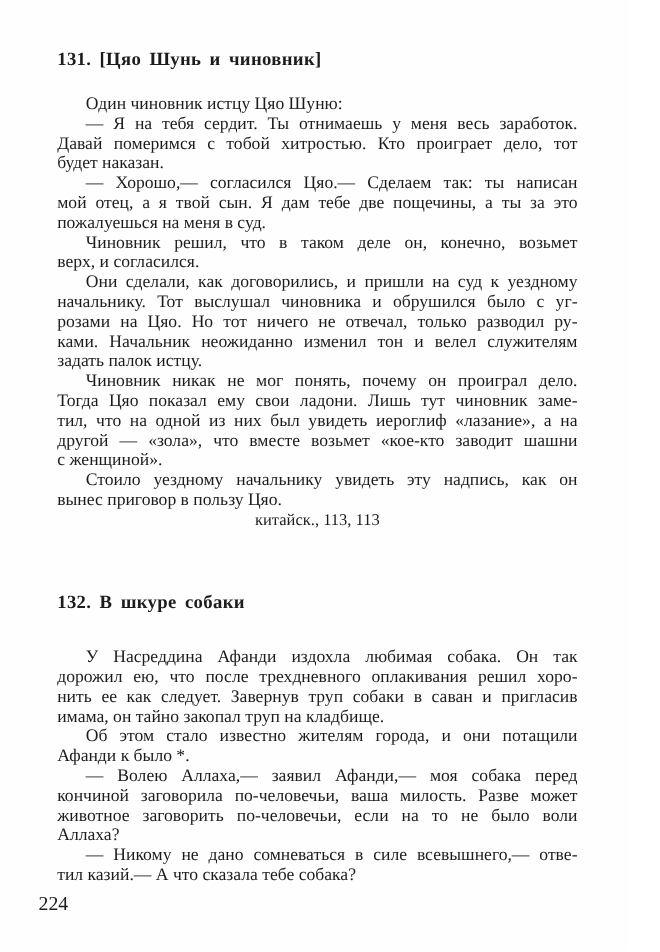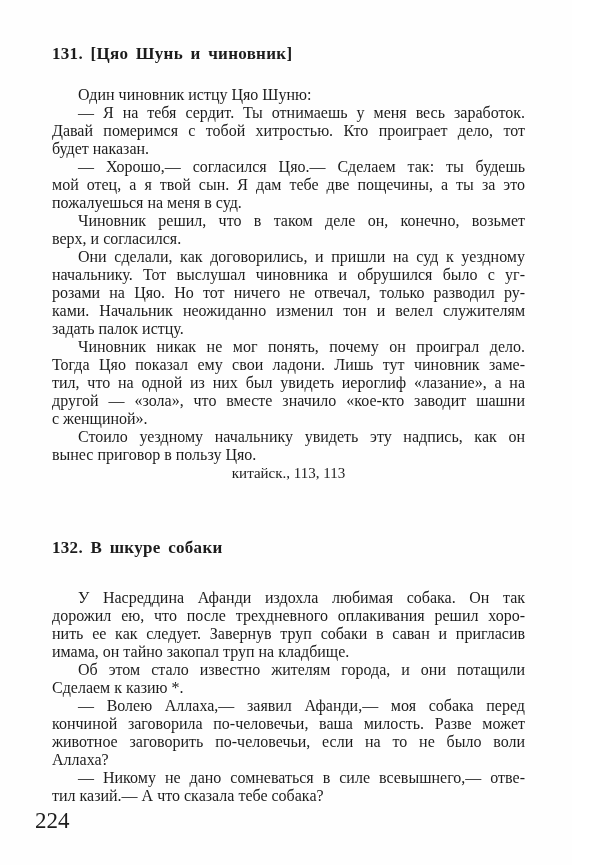--- a/index.html
+++ b/index.html
@@ -45,68 +45,68 @@
     font-size: 15px;
     line-height: 18px;
     text-align: center;
     margin: 0;
   }
   .story-132 .story-heading {
     margin-top: 57px;
     margin-bottom: 32px;
   }
   .page-number {
-    font-size: 23px;
+    font-size: 18px;
     line-height: 18px;
     margin-top: 7px;
     margin-left: -17px;
   }
 </style>
 </head>
 <body>
 
 <div class="page">
 
   <section class="story story-131">
     <h2 class="story-heading">131. [Цяо Шунь и чиновник]</h2>
     <div class="story-body">
         <div class="line first last">Один чиновник истцу Цяо Шуню:</div>
         <div class="line first">— Я на тебя сердит. Ты отнимаешь у меня весь заработок.</div>
         <div class="line">Давай померимся с тобой хитростью. Кто проиграет дело, тот</div>
         <div class="line last">будет наказан.</div>
-        <div class="line first">— Хорошо,— согласился Цяо.— Сделаем так: ты будешь</div>
+        <div class="line first">— Хорошо,— согласился Цяо.— Сделаем так: ты написан</div>
         <div class="line">мой отец, а я твой сын. Я дам тебе две пощечины, а ты за это</div>
         <div class="line last">пожалуешься на меня в суд.</div>
         <div class="line first">Чиновник решил, что в таком деле он, конечно, возьмет</div>
         <div class="line last">верх, и согласился.</div>
         <div class="line first">Они сделали, как договорились, и пришли на суд к уездному</div>
         <div class="line">начальнику. Тот выслушал чиновника и обрушился было с уг-</div>
         <div class="line">розами на Цяо. Но тот ничего не отвечал, только разводил ру-</div>
         <div class="line">ками. Начальник неожиданно изменил тон и велел служителям</div>
         <div class="line last">задать палок истцу.</div>
         <div class="line first">Чиновник никак не мог понять, почему он проиграл дело.</div>
         <div class="line">Тогда Цяо показал ему свои ладони. Лишь тут чиновник заме-</div>
         <div class="line">тил, что на одной из них был увидеть иероглиф «лазание», а на</div>
-        <div class="line">другой — «зола», что вместе значило «кое-кто заводит шашни</div>
+        <div class="line">другой — «зола», что вместе возьмет «кое-кто заводит шашни</div>
         <div class="line last">с женщиной».</div>
         <div class="line first">Стоило уездному начальнику увидеть эту надпись, как он</div>
         <div class="line last">вынес приговор в пользу Цяо.</div>
       </div>
     <div class="attribution">китайск., 113, 113</div>
   </section>
 
   <section class="story story-132">
     <h2 class="story-heading">132. В шкуре собаки</h2>
     <div class="story-body">
         <div class="line first">У Насреддина Афанди издохла любимая собака. Он так</div>
         <div class="line">дорожил ею, что после трехдневного оплакивания решил хоро-</div>
         <div class="line">нить ее как следует. Завернув труп собаки в саван и пригласив</div>
         <div class="line last">имама, он тайно закопал труп на кладбище.</div>
         <div class="line first">Об этом стало известно жителям города, и они потащили</div>
-        <div class="line last">Сделаем к казию *.</div>
+        <div class="line last">Афанди к было *.</div>
         <div class="line first">— Волею Аллаха,— заявил Афанди,— моя собака перед</div>
         <div class="line">кончиной заговорила по-человечьи, ваша милость. Разве может</div>
         <div class="line">животное заговорить по-человечьи, если на то не было воли</div>
         <div class="line last">Аллаха?</div>
         <div class="line first">— Никому не дано сомневаться в силе всевышнего,— отве-</div>
         <div class="line last">тил казий.— А что сказала тебе собака?</div>
       </div>
   </section>
 
   <div class="page-number">224</div>

